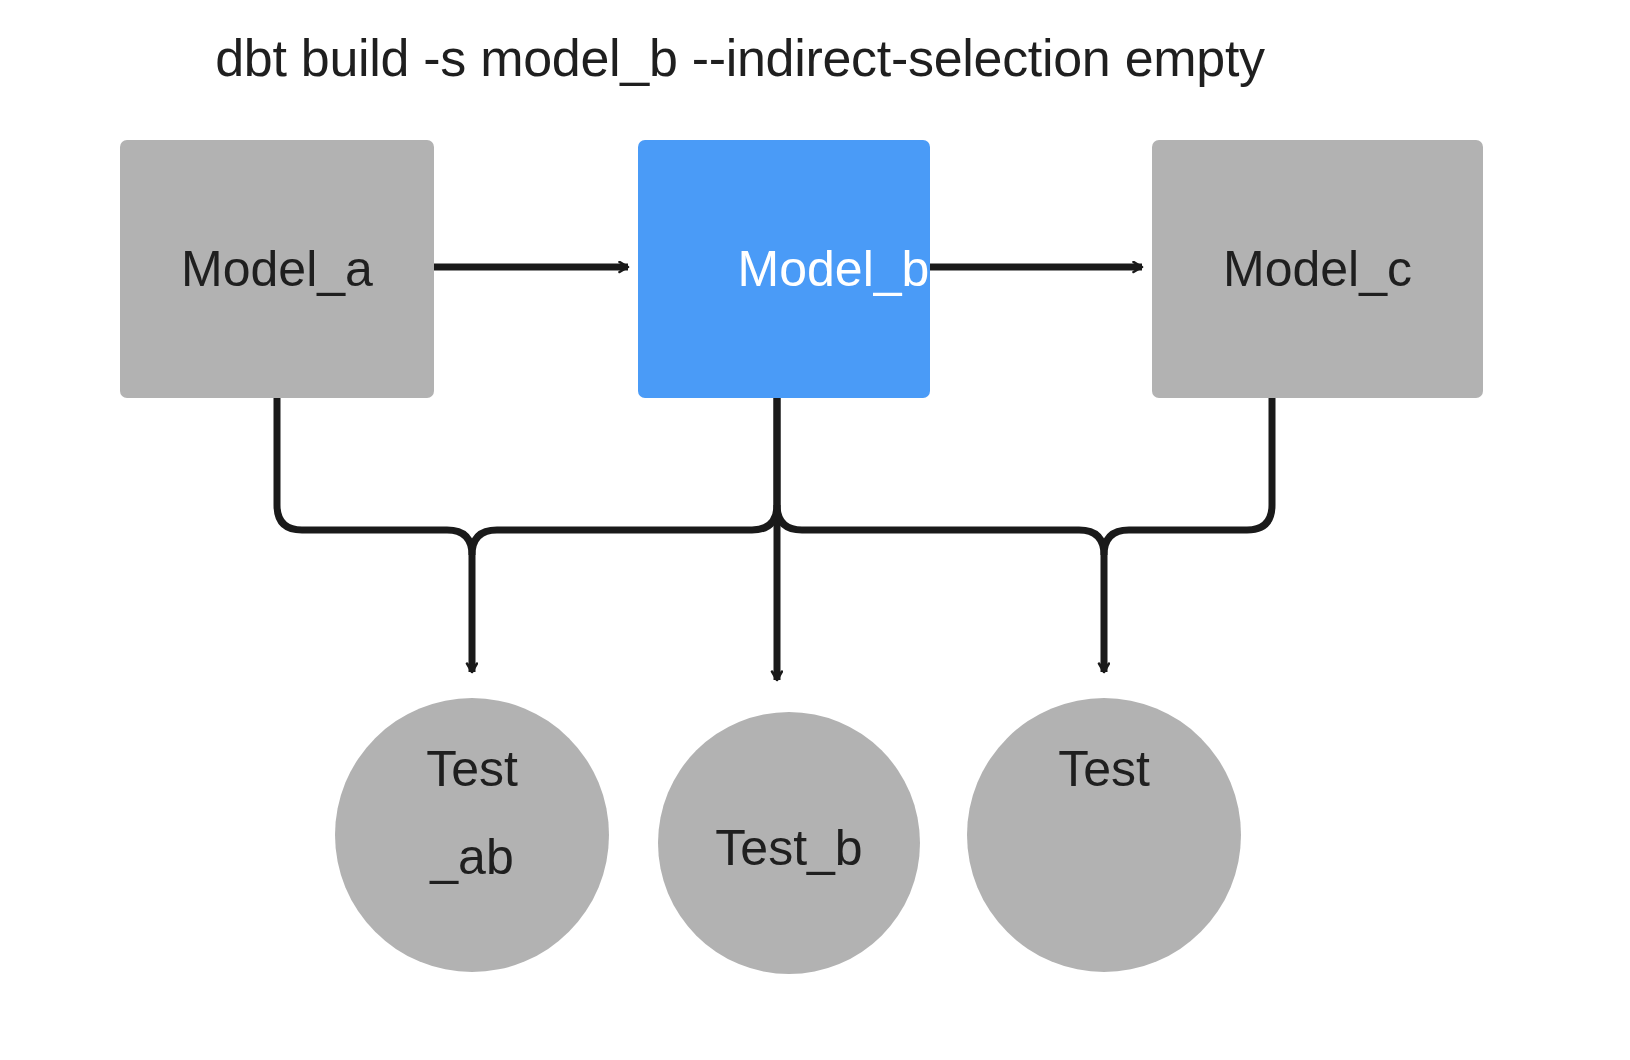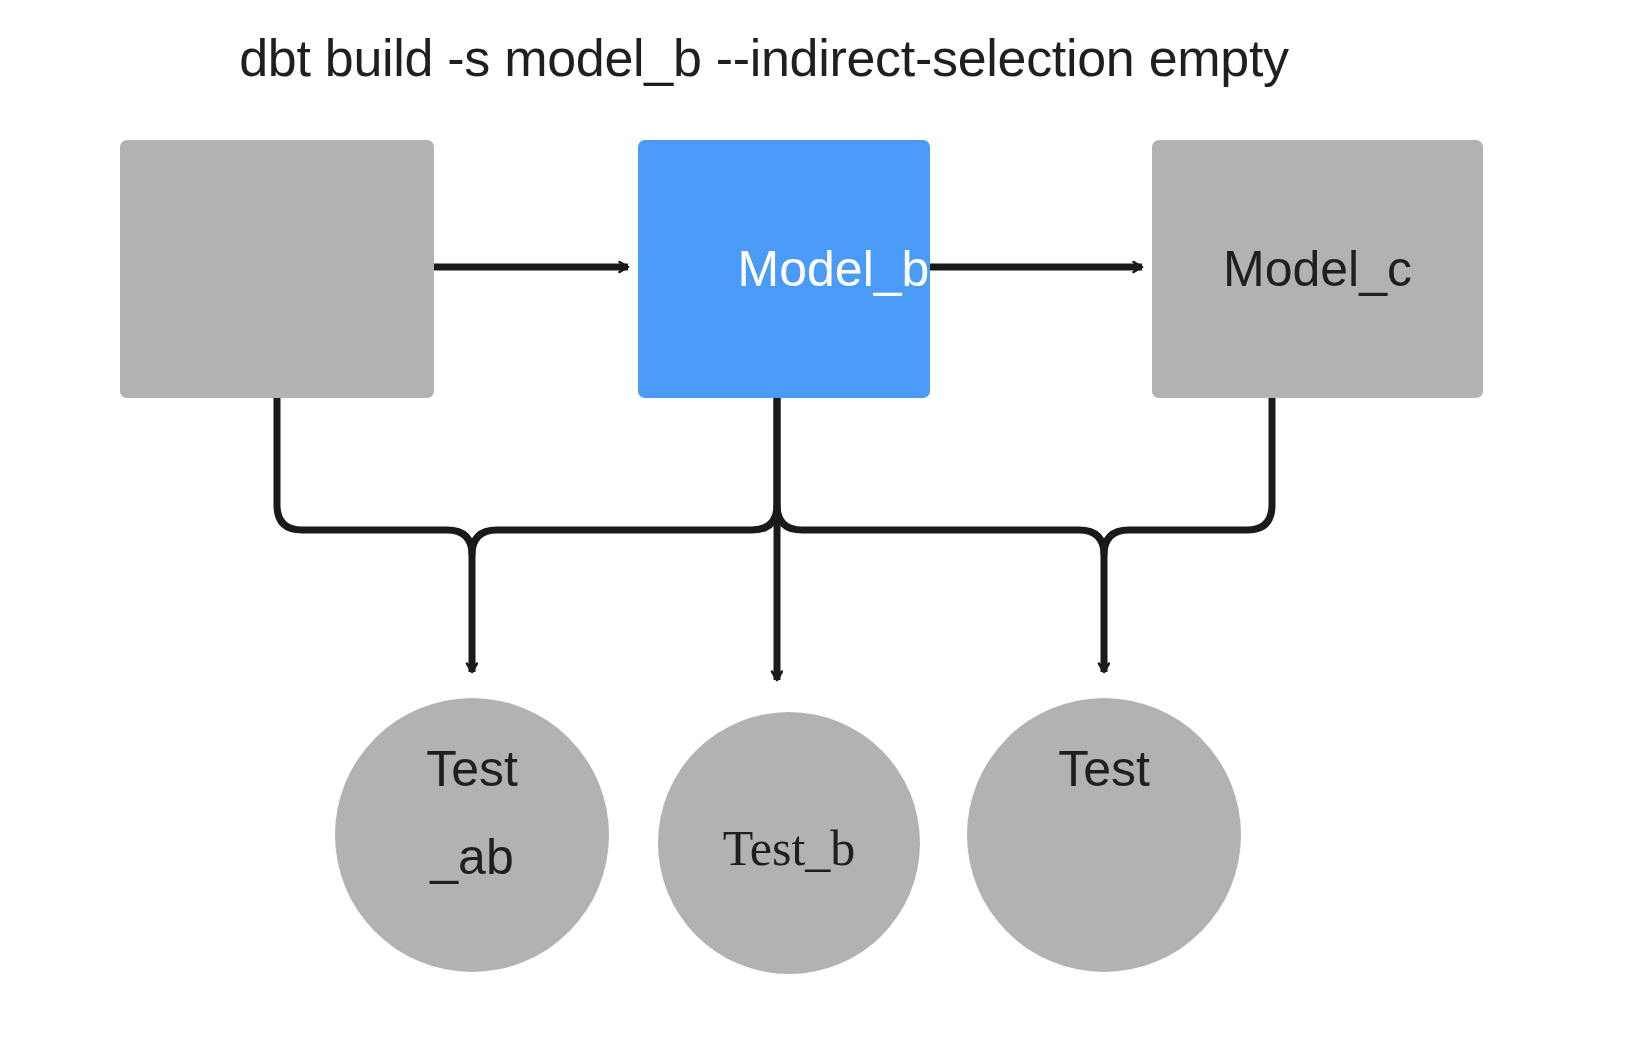--- a/index.html
+++ b/index.html
@@ -28,21 +28,20 @@
     position: absolute;
     left: 0;
     top: 28px;
     width: 1480px;
     text-align: center;
     font-size: 52px;
     font-weight: 400;
     color: #1f1f1f;
     letter-spacing: -0.3px;
     white-space: nowrap;
-    margin-left: 24px;
   }
   .node-label {
     position: absolute;
     text-align: center;
     font-size: 50px;
     font-weight: 400;
     color: #1f1f1f;
     pointer-events: none;
     line-height: 1.0;
   }
@@ -78,31 +77,32 @@
 
     <path d="M 777 398 L 777 505 Q 777 530 752 530 L 497 530 Q 472 530 472 555" fill="none" stroke="#1a1a1a" stroke-width="7" stroke-linecap="butt" stroke-linejoin="round"></path>
 
     <path d="M 777 398 L 777 680" fill="none" stroke="#1a1a1a" stroke-width="7" stroke-linecap="butt" marker-end="url(#arrowhead)"></path>
 
     <path d="M 777 505 Q 777 530 802 530 L 1079 530 Q 1104 530 1104 555 L 1104 672" fill="none" stroke="#1a1a1a" stroke-width="7" stroke-linecap="butt" stroke-linejoin="round" marker-end="url(#arrowhead)"></path>
 
     <path d="M 1272 398 L 1272 505 Q 1272 530 1247 530 L 1129 530 Q 1104 530 1104 555" fill="none" stroke="#1a1a1a" stroke-width="7" stroke-linecap="butt" stroke-linejoin="round"></path>
   </svg>
 
+  <div class="node-label" style="left:120px; top:244px; width:314px;">Model_a</div>
 
   <div class="node-label on-blue" style="left:622px; top:244px; width:351px;margin-left:36px;">Model_b</div>
 
   <div class="node-label" style="left:1152px; top:244px; width:331px;text-align:center;">Model_c</div>
 
   <div class="node-label" style="left:335px; top:744px; width:274px;">
     <span>Test</span>
     <span class="line2">_ab</span>
   </div>
 
-  <div class="node-label" style="left:658px; top:823px; width:262px;font-family:Liberation Serif, serif;">
+  <div class="node-label" style="left:658px; top:823px; width:262px;">
     <span>Test_b</span>
   </div>
 
   <div class="node-label" style="left:967px; top:744px; width:274px;">
     <span>Test</span>
   </div>
 
 </div>
 
 </body></html>

